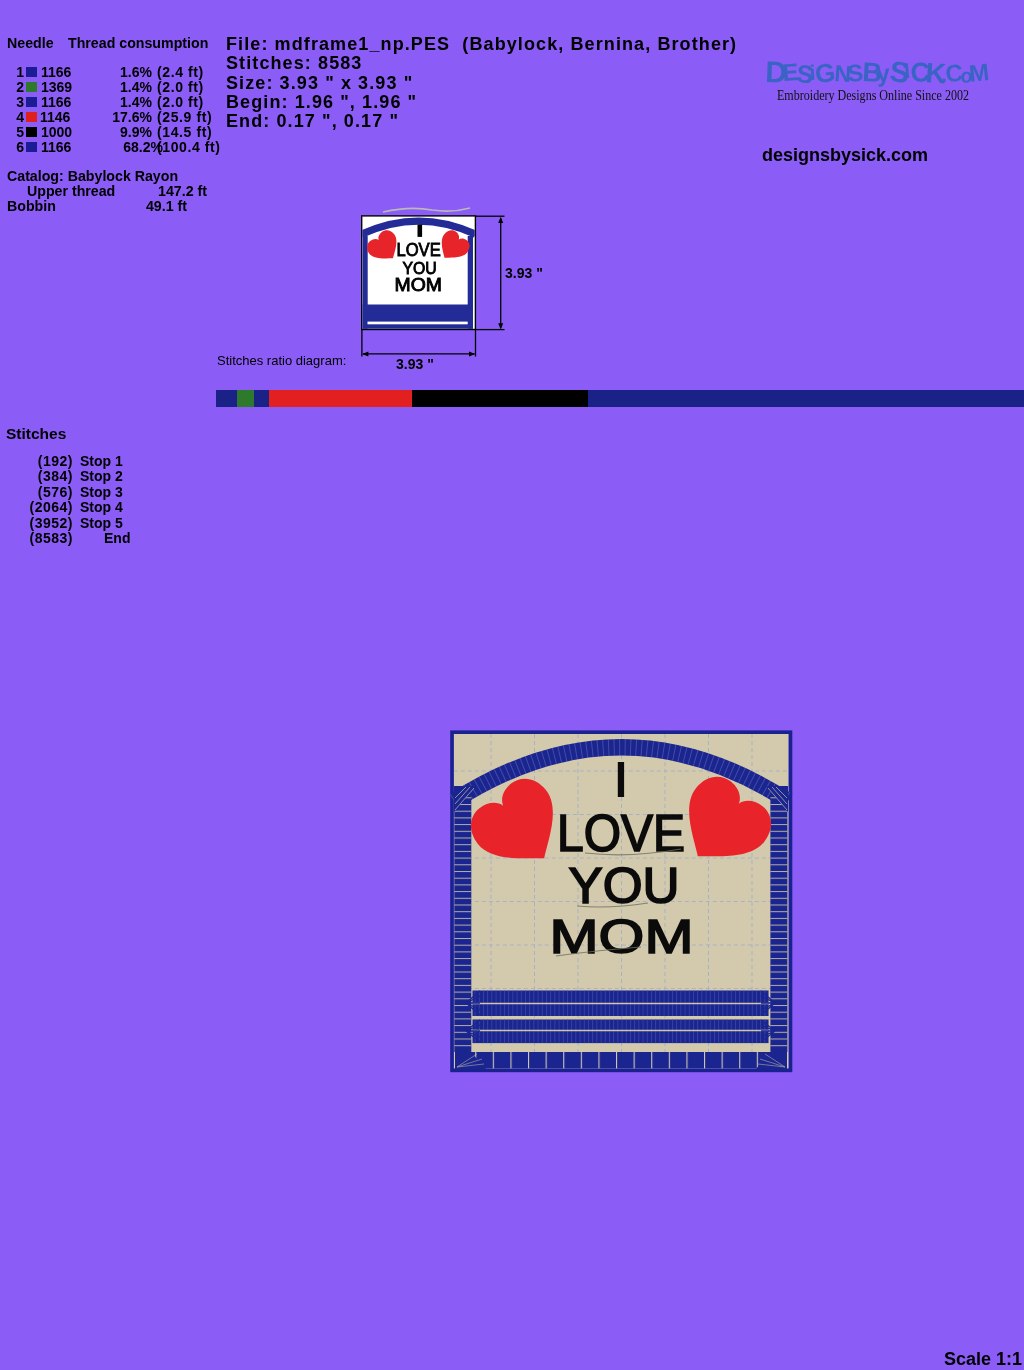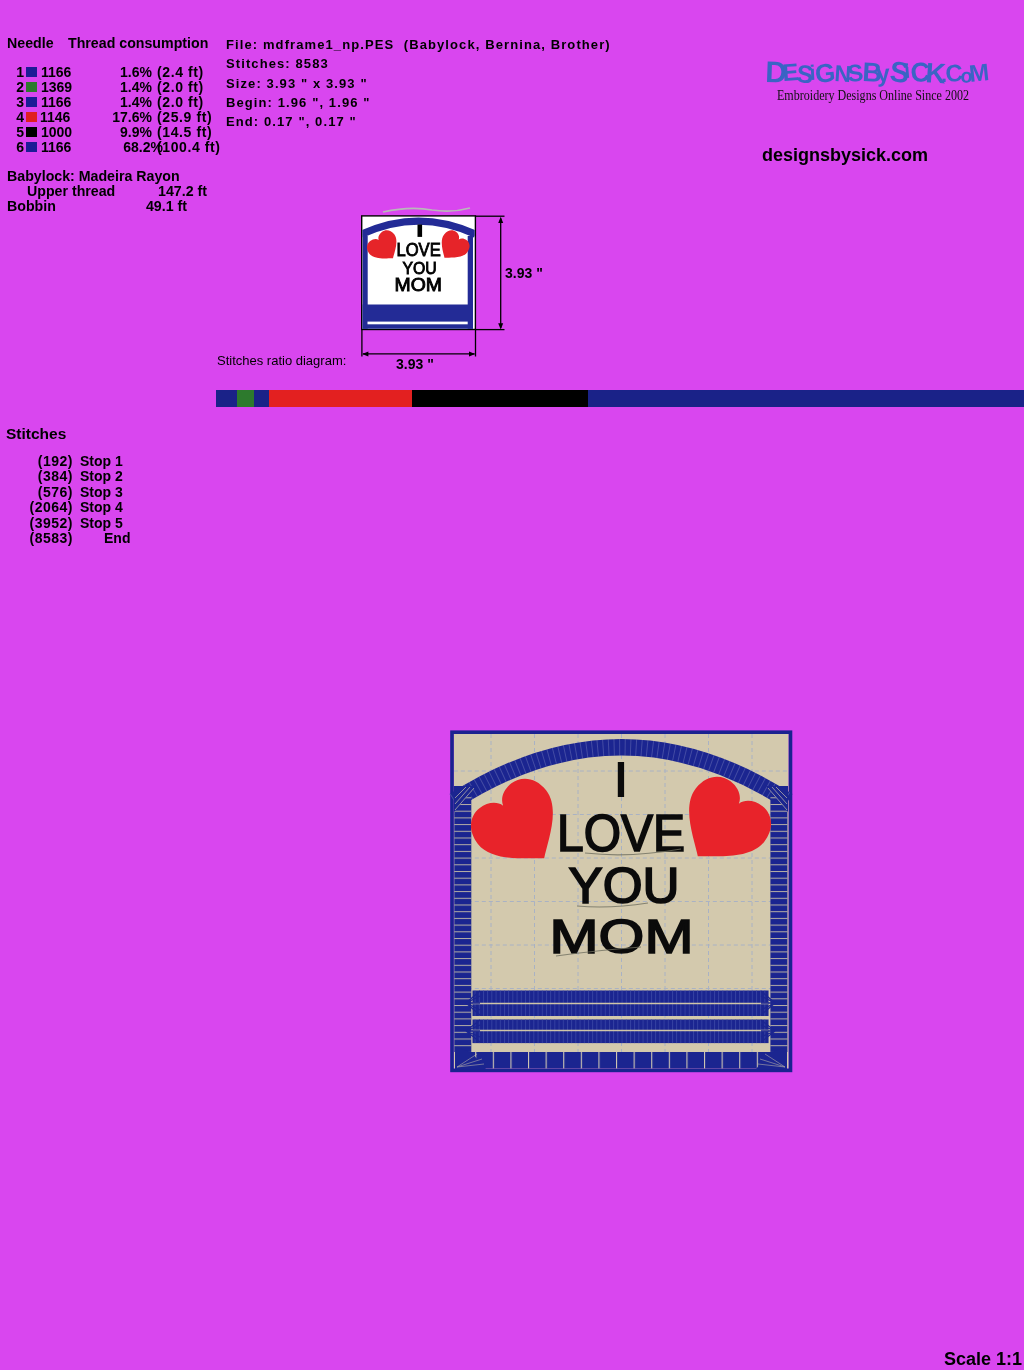--- a/index.html
+++ b/index.html
@@ -1,16 +1,16 @@
 <!DOCTYPE html>
 <html><head>
 <meta charset="utf-8">
 <style>
   html,body{margin:0;padding:0;background:#fff;}
-  #page{position:relative;width:1024px;height:1370px;background:#d946ef;overflow:hidden;
+  #page{position:relative;width:1024px;height:1370px;background:#8b5cf6;overflow:hidden;
         font-family:"Liberation Sans",sans-serif;}
   .b{font-weight:bold;}
   .abs{position:absolute;}
   .abs span{white-space:nowrap;}
   #page div{white-space:nowrap;}
 </style>
 </head>
 <body>
 <div id="page">
 
@@ -56,26 +56,26 @@
   <div style="position:relative;height:15.1px;">
         <span class="abs" style="left:0;width:24px;text-align:right;">6</span>
         <span class="abs" style="left:26px;top:2px;width:10.5px;height:10.5px;background:#1c1c96;"></span>
         <span class="abs" style="left:41px;">1166</span>
         <span class="abs" style="left:60px;width:92px;text-align:right;padding-left:11px;">68.2%</span>
         <span class="abs" style="left:157px;letter-spacing:0.6px;">(100.4 ft)</span>
       </div>
 </div>
 
 <div class="abs b" style="left:7px;top:169px;font-size:14.2px;line-height:15.2px;width:200px;">
-  <div>Babylock: Madeira Rayon</div>
+  <div>Catalog: Babylock Rayon</div>
   <div style="position:relative;margin-left:20px;">Upper thread<span class="abs" style="left:93px;width:87px;text-align:right;">147.2 ft</span></div>
   <div style="position:relative;">Bobbin<span class="abs" style="left:93px;width:87px;text-align:right;">49.1 ft</span></div>
 </div>
 
-<div class="abs b" style="left:226px;top:35px;font-size:13px;line-height:19.3px;letter-spacing:1.1px;">
+<div class="abs b" style="left:226px;top:35px;font-size:18px;line-height:19.3px;letter-spacing:1.1px;">
   <div>File: mdframe1_np.PES&nbsp;&nbsp;(Babylock, Bernina, Brother)</div>
   <div>Stitches: 8583</div>
   <div>Size: 3.93 " x 3.93 "</div>
   <div>Begin: 1.96 ", 1.96 "</div>
   <div>End: 0.17 ", 0.17 "</div>
 </div>
 
 <svg class="abs" style="left:750px;top:50px;" width="274" height="120" viewBox="750 50 274 120">
 
   <g fill="#3a64c4" font-family="Liberation Sans" font-weight="bold">

